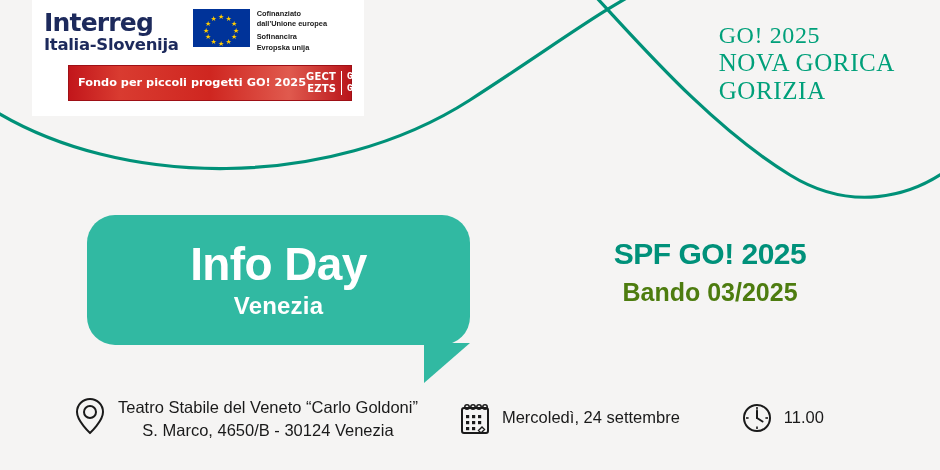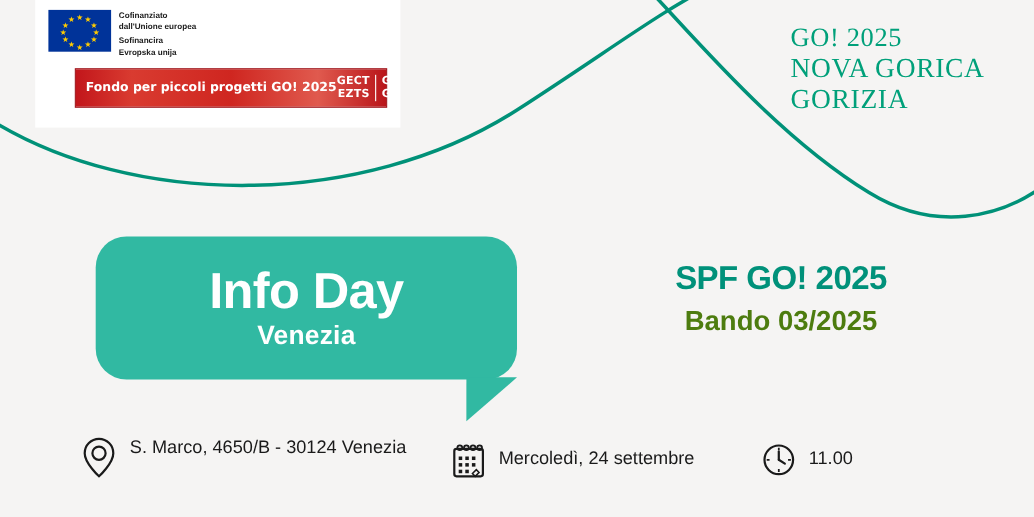--- a/index.html
+++ b/index.html
@@ -107,21 +107,21 @@
     align-items: center;
     color: #ffffff;
     font-size: 10px;
     font-weight: bold;
     font-family: "DejaVu Sans", sans-serif;
     line-height: 1.15;
     letter-spacing: 0.2px;
   }
   .gect-left { text-align: right; padding-right: 5px; }
   .gect-divider { width: 1px; height: 24px; background: #ffffff; }
-  .gect-right { padding-left: 5px; text-align: right; }
+  .gect-right { padding-left: 5px; text-align: right; font-family: Liberation Mono, monospace; }
 
   
   #go-wordmark {
     position: absolute;
     right: 45px; top: 22px;
     color: #00a07a;
     font-family: Liberation Serif, serif;
     font-size: 25px;
     font-weight: 500;
     line-height: 1.12;
@@ -231,20 +231,24 @@
 <div id="poster">
 
   <svg id="curves" viewBox="0 0 940 470" preserveAspectRatio="none">
     <path d="M -10 108 C 120 190 330 190 470 100 C 560 42 600 10 660 -20" fill="none" stroke="#009178" stroke-width="3.2"></path>
     <path d="M 575 -25 C 620 20 700 120 790 175 C 850 212 910 198 950 168" fill="none" stroke="#009178" stroke-width="3.2"></path>
   </svg>
 
   <div id="logo-card">
     <div class="logo-top-row">
 
+      <div class="interreg-block">
+        <div class="interreg-name">Interreg</div>
+        <div class="interreg-sub">Italia-Slovenija</div>
+      </div>
 
       <div class="eu-block">
         <div class="eu-flag">
           <span class="eu-star" style="left:25px;top:4px;">★</span>
           <span class="eu-star" style="left:32.5px;top:6px;">★</span>
           <span class="eu-star" style="left:38px;top:11px;">★</span>
           <span class="eu-star" style="left:40px;top:17.5px;">★</span>
           <span class="eu-star" style="left:38px;top:24px;">★</span>
           <span class="eu-star" style="left:32.5px;top:29px;">★</span>
           <span class="eu-star" style="left:25px;top:31px;">★</span>
@@ -306,20 +310,21 @@
   </div>
 
   <div id="info-row">
 
     <div class="info-item" id="info-venue">
       <svg class="info-icon" width="32" height="40" viewBox="0 0 32 40">
         <path d="M16 3 C 8.8 3 3 8.8 3 16 C 3 25 16 37 16 37 C 16 37 29 25 29 16 C 29 8.8 23.2 3 16 3 Z" fill="none" stroke="#1a1a1a" stroke-width="2"></path>
         <circle cx="16" cy="16" r="6" fill="none" stroke="#1a1a1a" stroke-width="2"></circle>
       </svg>
       <div class="info-text centered">
+        <div>Teatro Stabile del Veneto “Carlo Goldoni”</div>
         <div>S. Marco, 4650/B - 30124 Venezia</div>
       </div>
     </div>
 
     <div class="info-item" id="info-date">
       <svg class="info-icon" width="30" height="32" viewBox="0 0 30 32">
         <rect x="2" y="5" width="26" height="25" rx="2" fill="none" stroke="#1a1a1a" stroke-width="2"></rect>
         <circle cx="7" cy="4" r="2.2" fill="none" stroke="#1a1a1a" stroke-width="1.6"></circle>
         <circle cx="13" cy="4" r="2.2" fill="none" stroke="#1a1a1a" stroke-width="1.6"></circle>
         <circle cx="19" cy="4" r="2.2" fill="none" stroke="#1a1a1a" stroke-width="1.6"></circle>

